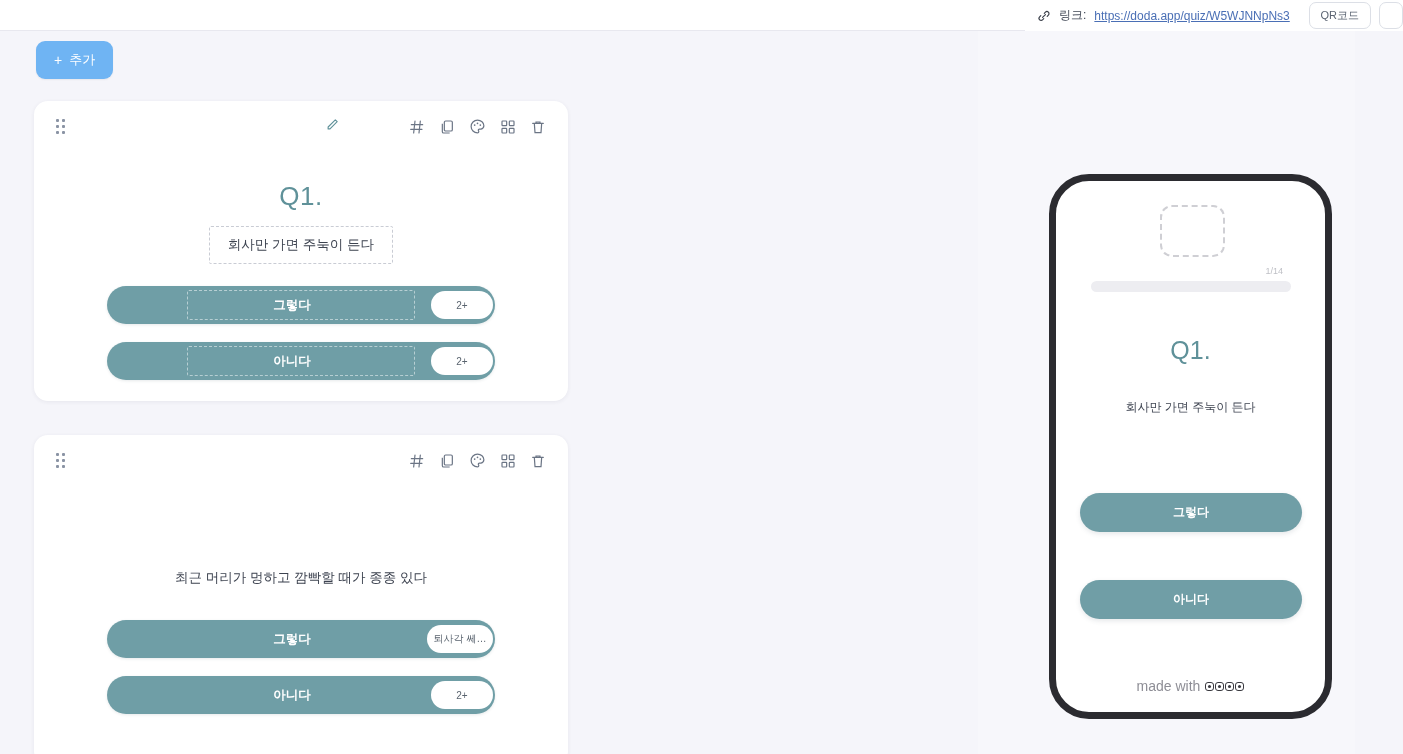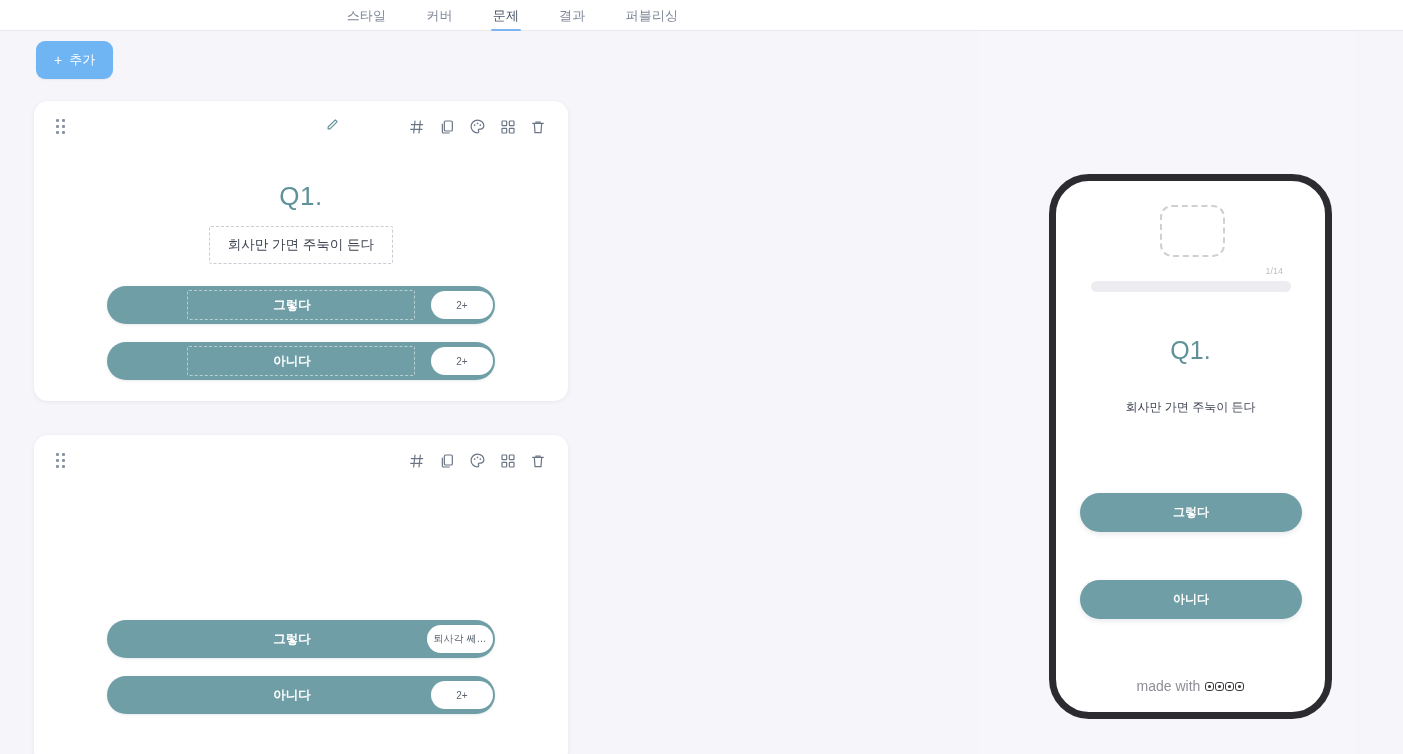--- a/index.html
+++ b/index.html
@@ -200,28 +200,34 @@
   }
   .doda-logo i:after {
     content: ""; position: absolute; left: 2px; top: 2px;
     width: 3px; height: 3px; background: #3a3a40; border-radius: 50%;
   }
 </style>
 </head>
 <body>
 
 <div class="topbar">
-  <nav class="tabs">
-    <div class="tab">스타일</div>
-    <div class="tab">커버</div>
-    <div class="tab active">문제</div>
-    <div class="tab">결과</div>
-    <div class="tab">퍼블리싱</div>
-  </nav>
-
+
+  <div class="linkzone">
+    <svg class="link-icon" viewBox="0 0 24 24" fill="none" stroke="#3a3f4a" stroke-width="2" stroke-linecap="round">
+      <path d="M9.5 14.5l5-5"></path>
+      <path d="M12.5 7.5l2-2a3.5 3.5 0 0 1 5 5l-2 2"></path>
+      <path d="M11.5 16.5l-2 2a3.5 3.5 0 0 1-5-5l2-2"></path>
+    </svg>
+    <span class="link-label">링크:</span>
+    <a class="link-url">https://doda.app/quiz/W5WJNNpNs3</a>
+    <div class="hdr-btns">
+      <button class="hdr-btn">QR코드</button>
+      <button class="hdr-btn cut"></button>
+    </div>
+  </div>
 </div>
 
 <div class="editor">
 
   <button class="add-btn">
     <span class="plus">+</span>
     <span>추가</span>
   </button>
 
   <section class="card" id="card-q1">
@@ -336,20 +342,23 @@
           </svg>
         </span>
         <span class="ic">
           <svg width="16" height="16" viewBox="0 0 24 24" fill="none" stroke="#6b7585" stroke-width="1.8" stroke-linecap="round">
             <path d="M4 6.5h16M9 6.5V4.5h6v2M6.5 6.5l1 14h9l1-14"></path>
           </svg>
         </span>
       </div>
     </div>
 
+    <div class="qtext">
+      <span class="plain">최근 머리가 멍하고 깜빡할 때가 종종 있다</span>
+    </div>
 
     <div class="answers">
       <div class="answer">
         <span class="atext">그렇다</span>
         <span class="badge">퇴사각 쎄…</span>
       </div>
       <div class="answer">
         <span class="atext">아니다</span>
         <span class="badge">2+</span>
       </div>

